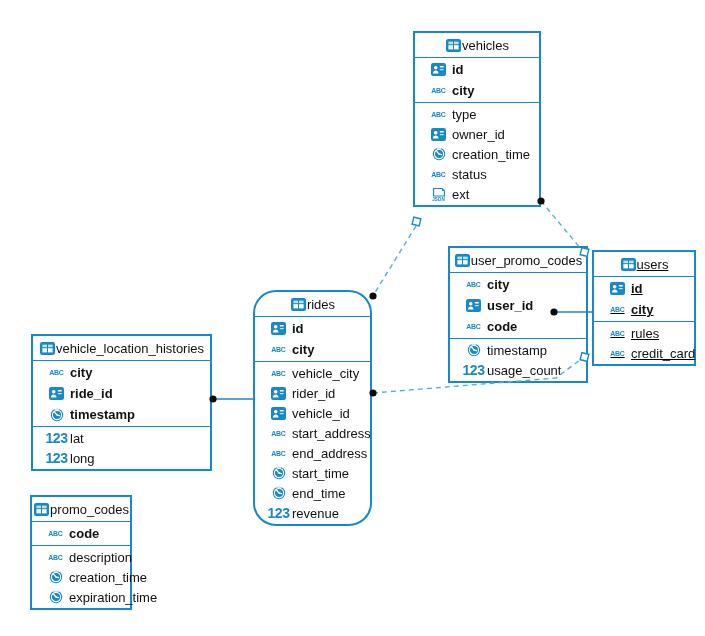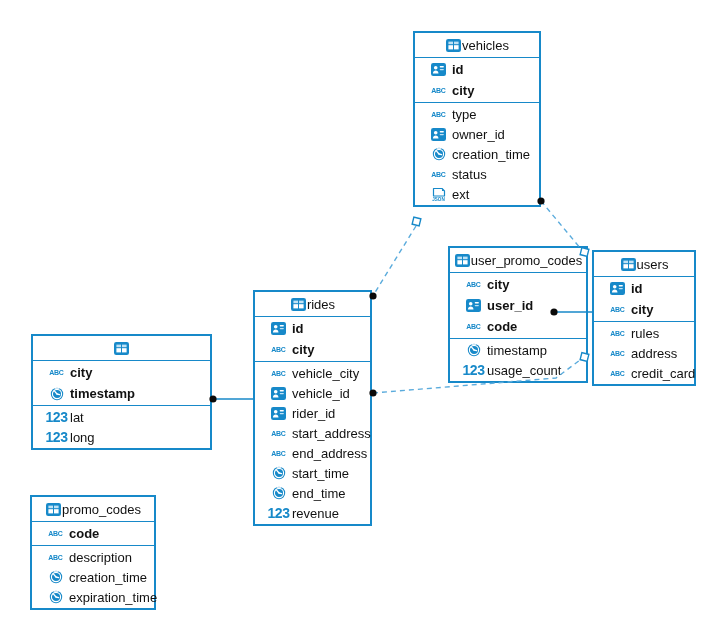--- a/index.html
+++ b/index.html
@@ -178,21 +178,21 @@
           <span>timestamp</span>
         </div>
         <div class="row">
           <span class="cicon">
             <span class="txt-icon num-icon">123</span>
           </span>
           <span>usage_count</span>
         </div>
       </div>
     </div>
-    <div class="tbl" style="left: 592px; top: 250px; width: 104px;">
+    <div class="tbl" style="left: 592px; top: 250px; width: 104px; text-decoration: underline;">
       <div class="tbl-header">
         <span class="cicon">
           <svg width="15" height="13" viewBox="0 0 15 13">
       <rect x="0" y="0" width="15" height="13" rx="2.2" fill="#1789c9"></rect>
       <rect x="2.4" y="2.6" width="4.6" height="2.6" fill="#bfe2f5"></rect>
       <rect x="8.0" y="2.6" width="4.6" height="2.6" fill="#bfe2f5"></rect>
       <rect x="2.4" y="6.2" width="4.6" height="4.2" fill="#ffffff"></rect>
       <rect x="8.0" y="6.2" width="4.6" height="4.2" fill="#ffffff"></rect>
     </svg>
         </span>
@@ -222,31 +222,25 @@
         <div class="row">
           <span class="cicon">
             <span class="txt-icon">ABC</span>
           </span>
           <span>rules</span>
         </div>
         <div class="row">
           <span class="cicon">
             <span class="txt-icon">ABC</span>
           </span>
-          <span>address</span>
-        </div>
-        <div class="row">
-          <span class="cicon">
-            <span class="txt-icon">ABC</span>
-          </span>
           <span>credit_card</span>
         </div>
       </div>
     </div>
-    <div class="tbl" style="left: 253px; top: 290px; width: 119px;">
+    <div class="tbl" style="left: 253px; top: 290px; width: 119px; border-radius: 23px;">
       <div class="tbl-header">
         <span class="cicon">
           <svg width="15" height="13" viewBox="0 0 15 13">
       <rect x="0" y="0" width="15" height="13" rx="2.2" fill="#1789c9"></rect>
       <rect x="2.4" y="2.6" width="4.6" height="2.6" fill="#bfe2f5"></rect>
       <rect x="8.0" y="2.6" width="4.6" height="2.6" fill="#bfe2f5"></rect>
       <rect x="2.4" y="6.2" width="4.6" height="4.2" fill="#ffffff"></rect>
       <rect x="8.0" y="6.2" width="4.6" height="4.2" fill="#ffffff"></rect>
     </svg>
         </span>
@@ -282,36 +276,36 @@
         <div class="row">
           <span class="cicon">
             <svg width="15" height="13" viewBox="0 0 15 13">
       <rect x="0" y="0" width="15" height="13" rx="2.2" fill="#1789c9"></rect>
       <circle cx="4.7" cy="4.7" r="1.8" fill="#fff"></circle>
       <path d="M1.9 10.6c0-2.1 1.3-3.2 2.8-3.2s2.8 1.1 2.8 3.2z" fill="#fff"></path>
       <rect x="8.7" y="3.1" width="4.2" height="1.4" rx="0.7" fill="#fff"></rect>
       <rect x="8.7" y="5.9" width="4.2" height="1.4" rx="0.7" fill="#bfe2f5"></rect>
     </svg>
           </span>
+          <span>rider_id</span>
+        </div>
+        <div class="row">
+          <span class="cicon">
+            <svg width="15" height="13" viewBox="0 0 15 13">
+      <rect x="0" y="0" width="15" height="13" rx="2.2" fill="#1789c9"></rect>
+      <circle cx="4.7" cy="4.7" r="1.8" fill="#fff"></circle>
+      <path d="M1.9 10.6c0-2.1 1.3-3.2 2.8-3.2s2.8 1.1 2.8 3.2z" fill="#fff"></path>
+      <rect x="8.7" y="3.1" width="4.2" height="1.4" rx="0.7" fill="#fff"></rect>
+      <rect x="8.7" y="5.9" width="4.2" height="1.4" rx="0.7" fill="#bfe2f5"></rect>
+    </svg>
+          </span>
           <span>vehicle_id</span>
         </div>
         <div class="row">
           <span class="cicon">
-            <svg width="15" height="13" viewBox="0 0 15 13">
-      <rect x="0" y="0" width="15" height="13" rx="2.2" fill="#1789c9"></rect>
-      <circle cx="4.7" cy="4.7" r="1.8" fill="#fff"></circle>
-      <path d="M1.9 10.6c0-2.1 1.3-3.2 2.8-3.2s2.8 1.1 2.8 3.2z" fill="#fff"></path>
-      <rect x="8.7" y="3.1" width="4.2" height="1.4" rx="0.7" fill="#fff"></rect>
-      <rect x="8.7" y="5.9" width="4.2" height="1.4" rx="0.7" fill="#bfe2f5"></rect>
-    </svg>
-          </span>
-          <span>rider_id</span>
-        </div>
-        <div class="row">
-          <span class="cicon">
             <span class="txt-icon">ABC</span>
           </span>
           <span>start_address</span>
         </div>
         <div class="row">
           <span class="cicon">
             <span class="txt-icon">ABC</span>
           </span>
           <span>end_address</span>
         </div>
@@ -351,30 +345,43 @@
       <div class="tbl-header">
         <span class="cicon">
           <svg width="15" height="13" viewBox="0 0 15 13">
       <rect x="0" y="0" width="15" height="13" rx="2.2" fill="#1789c9"></rect>
       <rect x="2.4" y="2.6" width="4.6" height="2.6" fill="#bfe2f5"></rect>
       <rect x="8.0" y="2.6" width="4.6" height="2.6" fill="#bfe2f5"></rect>
       <rect x="2.4" y="6.2" width="4.6" height="4.2" fill="#ffffff"></rect>
       <rect x="8.0" y="6.2" width="4.6" height="4.2" fill="#ffffff"></rect>
     </svg>
         </span>
+        <span>vehicle_location_histories</span>
       </div>
       <div class="sec sec-pk">
         <div class="row">
           <span class="cicon">
             <span class="txt-icon">ABC</span>
           </span>
           <span>city</span>
         </div>
         <div class="row">
           <span class="cicon">
+            <svg width="15" height="13" viewBox="0 0 15 13">
+      <rect x="0" y="0" width="15" height="13" rx="2.2" fill="#1789c9"></rect>
+      <circle cx="4.7" cy="4.7" r="1.8" fill="#fff"></circle>
+      <path d="M1.9 10.6c0-2.1 1.3-3.2 2.8-3.2s2.8 1.1 2.8 3.2z" fill="#fff"></path>
+      <rect x="8.7" y="3.1" width="4.2" height="1.4" rx="0.7" fill="#fff"></rect>
+      <rect x="8.7" y="5.9" width="4.2" height="1.4" rx="0.7" fill="#bfe2f5"></rect>
+    </svg>
+          </span>
+          <span>ride_id</span>
+        </div>
+        <div class="row">
+          <span class="cicon">
             <svg width="14" height="14" viewBox="0 0 14 14">
       <circle cx="7" cy="7" r="6.2" fill="#1789c9"></circle>
       <circle cx="7" cy="7" r="4.6" fill="none" stroke="#fff" stroke-width="1.1"></circle>
       <path d="M7 7 L4.6 4.2" stroke="#fff" stroke-width="1.3" stroke-linecap="round"></path>
       <path d="M7 7 L9.6 7.6" stroke="#fff" stroke-width="1.3" stroke-linecap="round"></path>
       <path d="M5.2 1.2 L8.8 1.2" stroke="#fff" stroke-width="1.1" stroke-linecap="round"></path>
     </svg>
           </span>
           <span>timestamp</span>
         </div>
@@ -387,21 +394,21 @@
           <span>lat</span>
         </div>
         <div class="row">
           <span class="cicon">
             <span class="txt-icon num-icon">123</span>
           </span>
           <span>long</span>
         </div>
       </div>
     </div>
-    <div class="tbl" style="left: 30px; top: 495px; width: 126px;">
+    <div class="tbl" style="left: 30px; top: 495px; width: 102px;">
       <div class="tbl-header">
         <span class="cicon">
           <svg width="15" height="13" viewBox="0 0 15 13">
       <rect x="0" y="0" width="15" height="13" rx="2.2" fill="#1789c9"></rect>
       <rect x="2.4" y="2.6" width="4.6" height="2.6" fill="#bfe2f5"></rect>
       <rect x="8.0" y="2.6" width="4.6" height="2.6" fill="#bfe2f5"></rect>
       <rect x="2.4" y="6.2" width="4.6" height="4.2" fill="#ffffff"></rect>
       <rect x="8.0" y="6.2" width="4.6" height="4.2" fill="#ffffff"></rect>
     </svg>
         </span>

